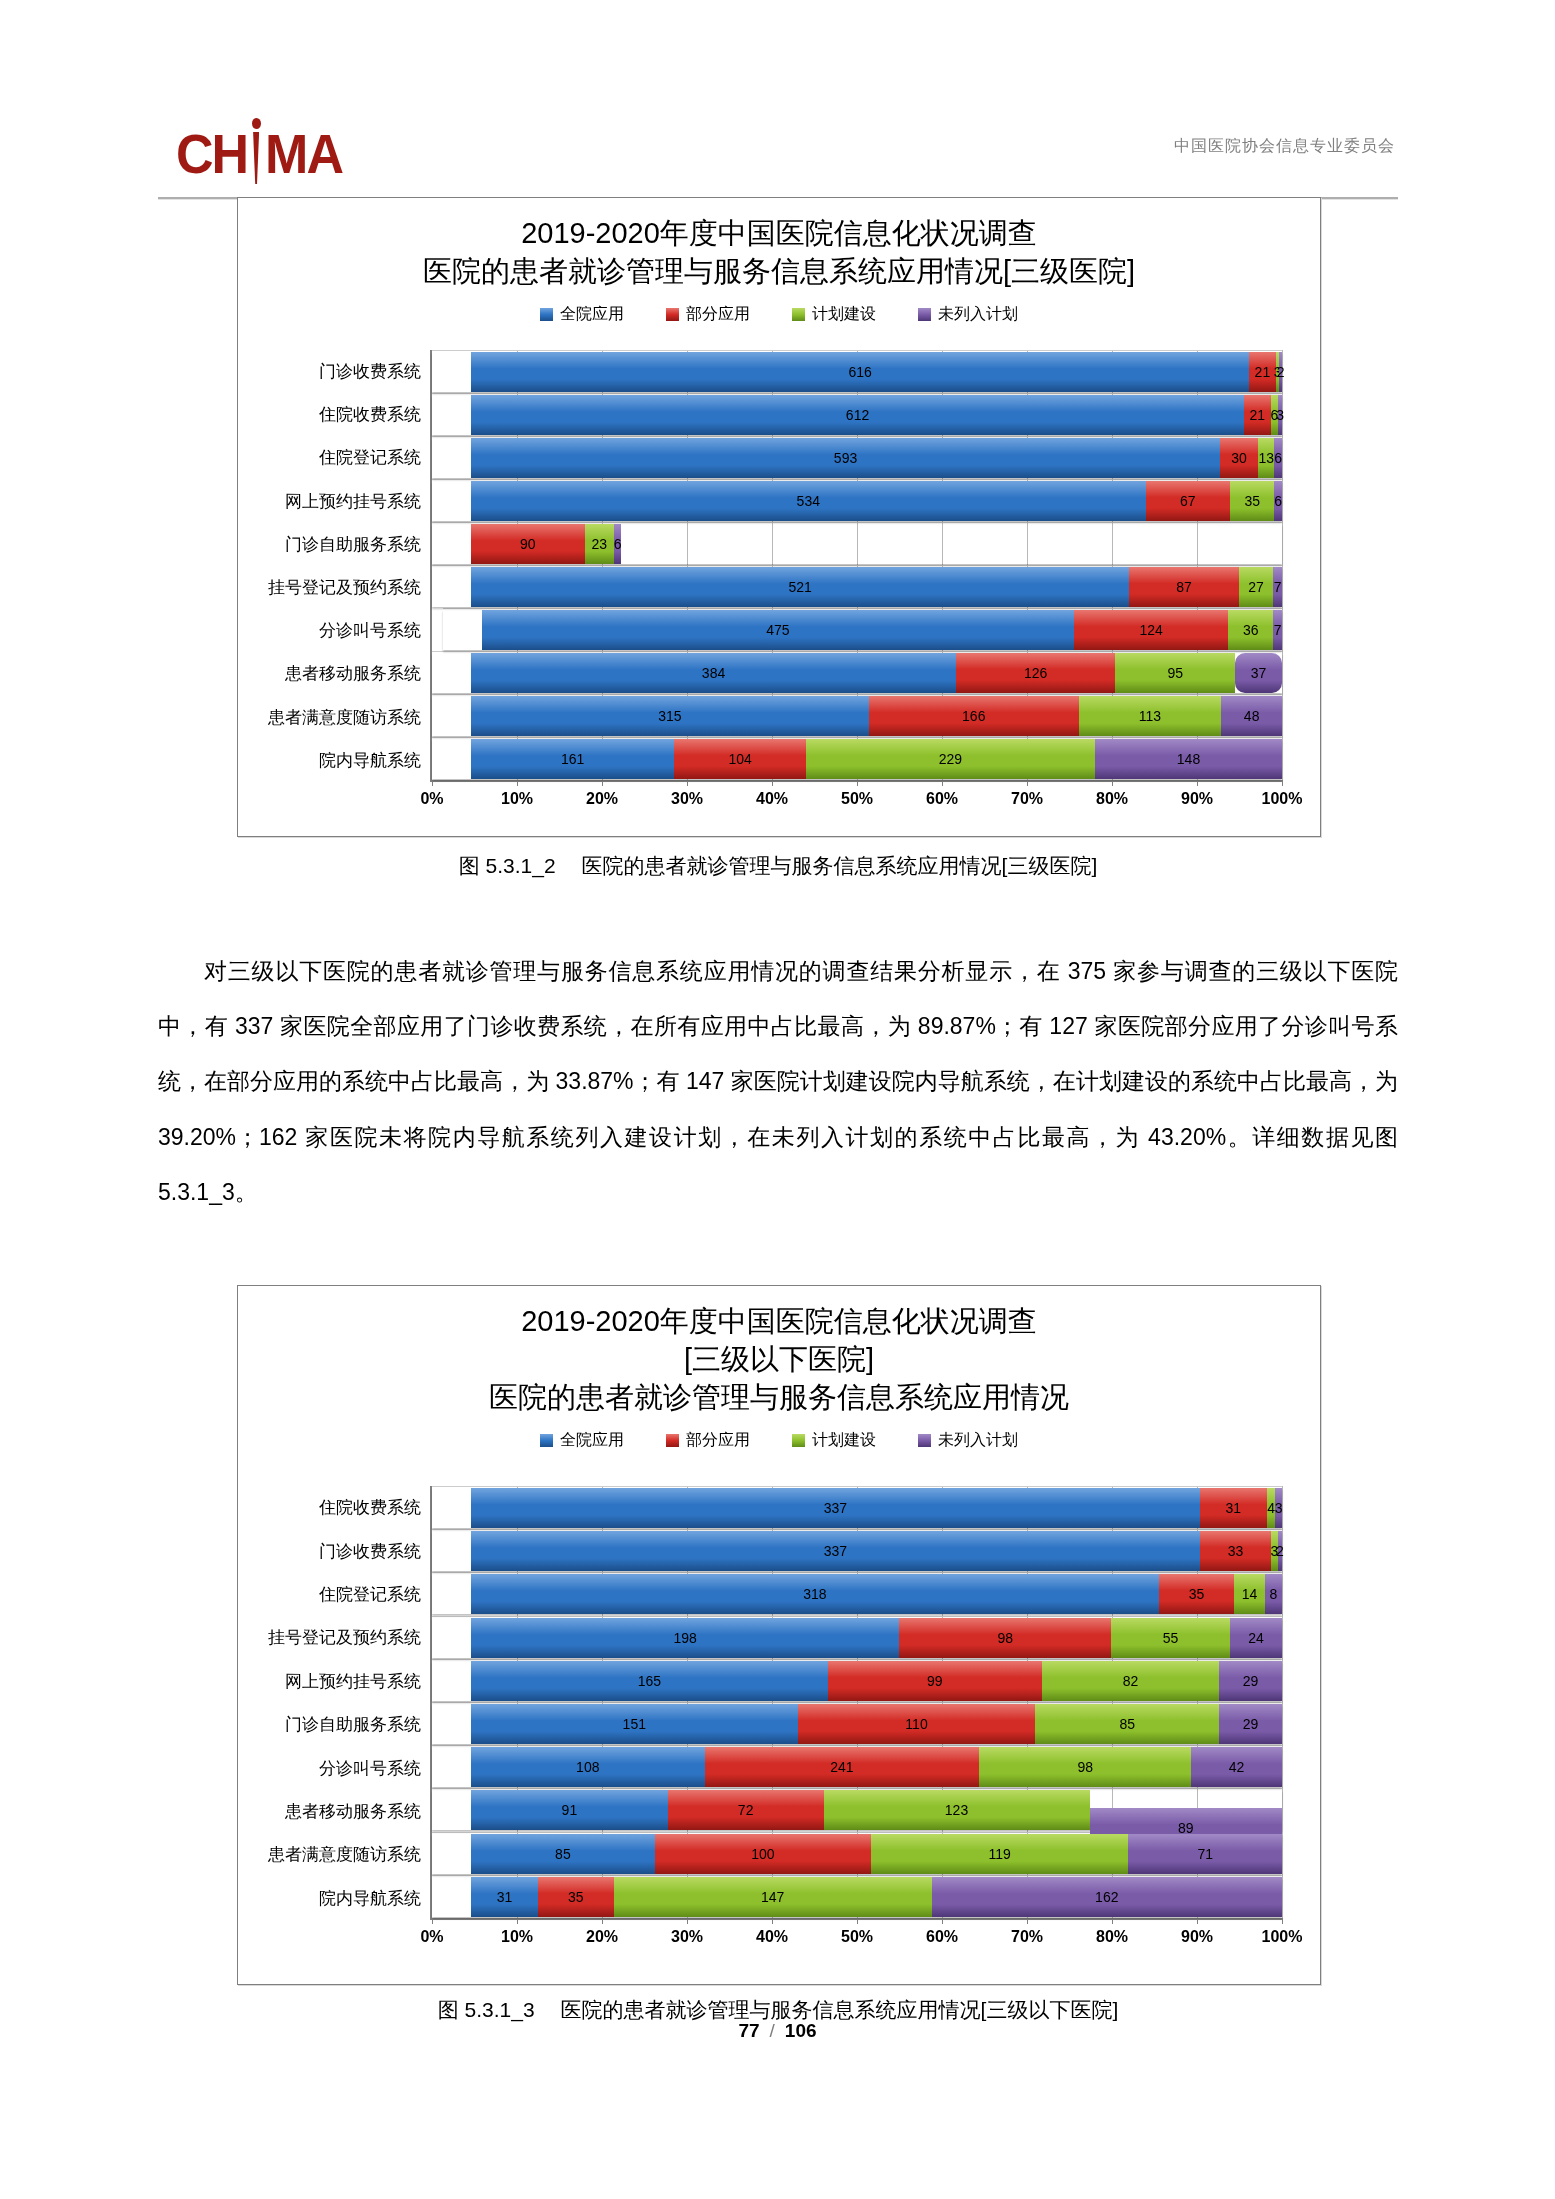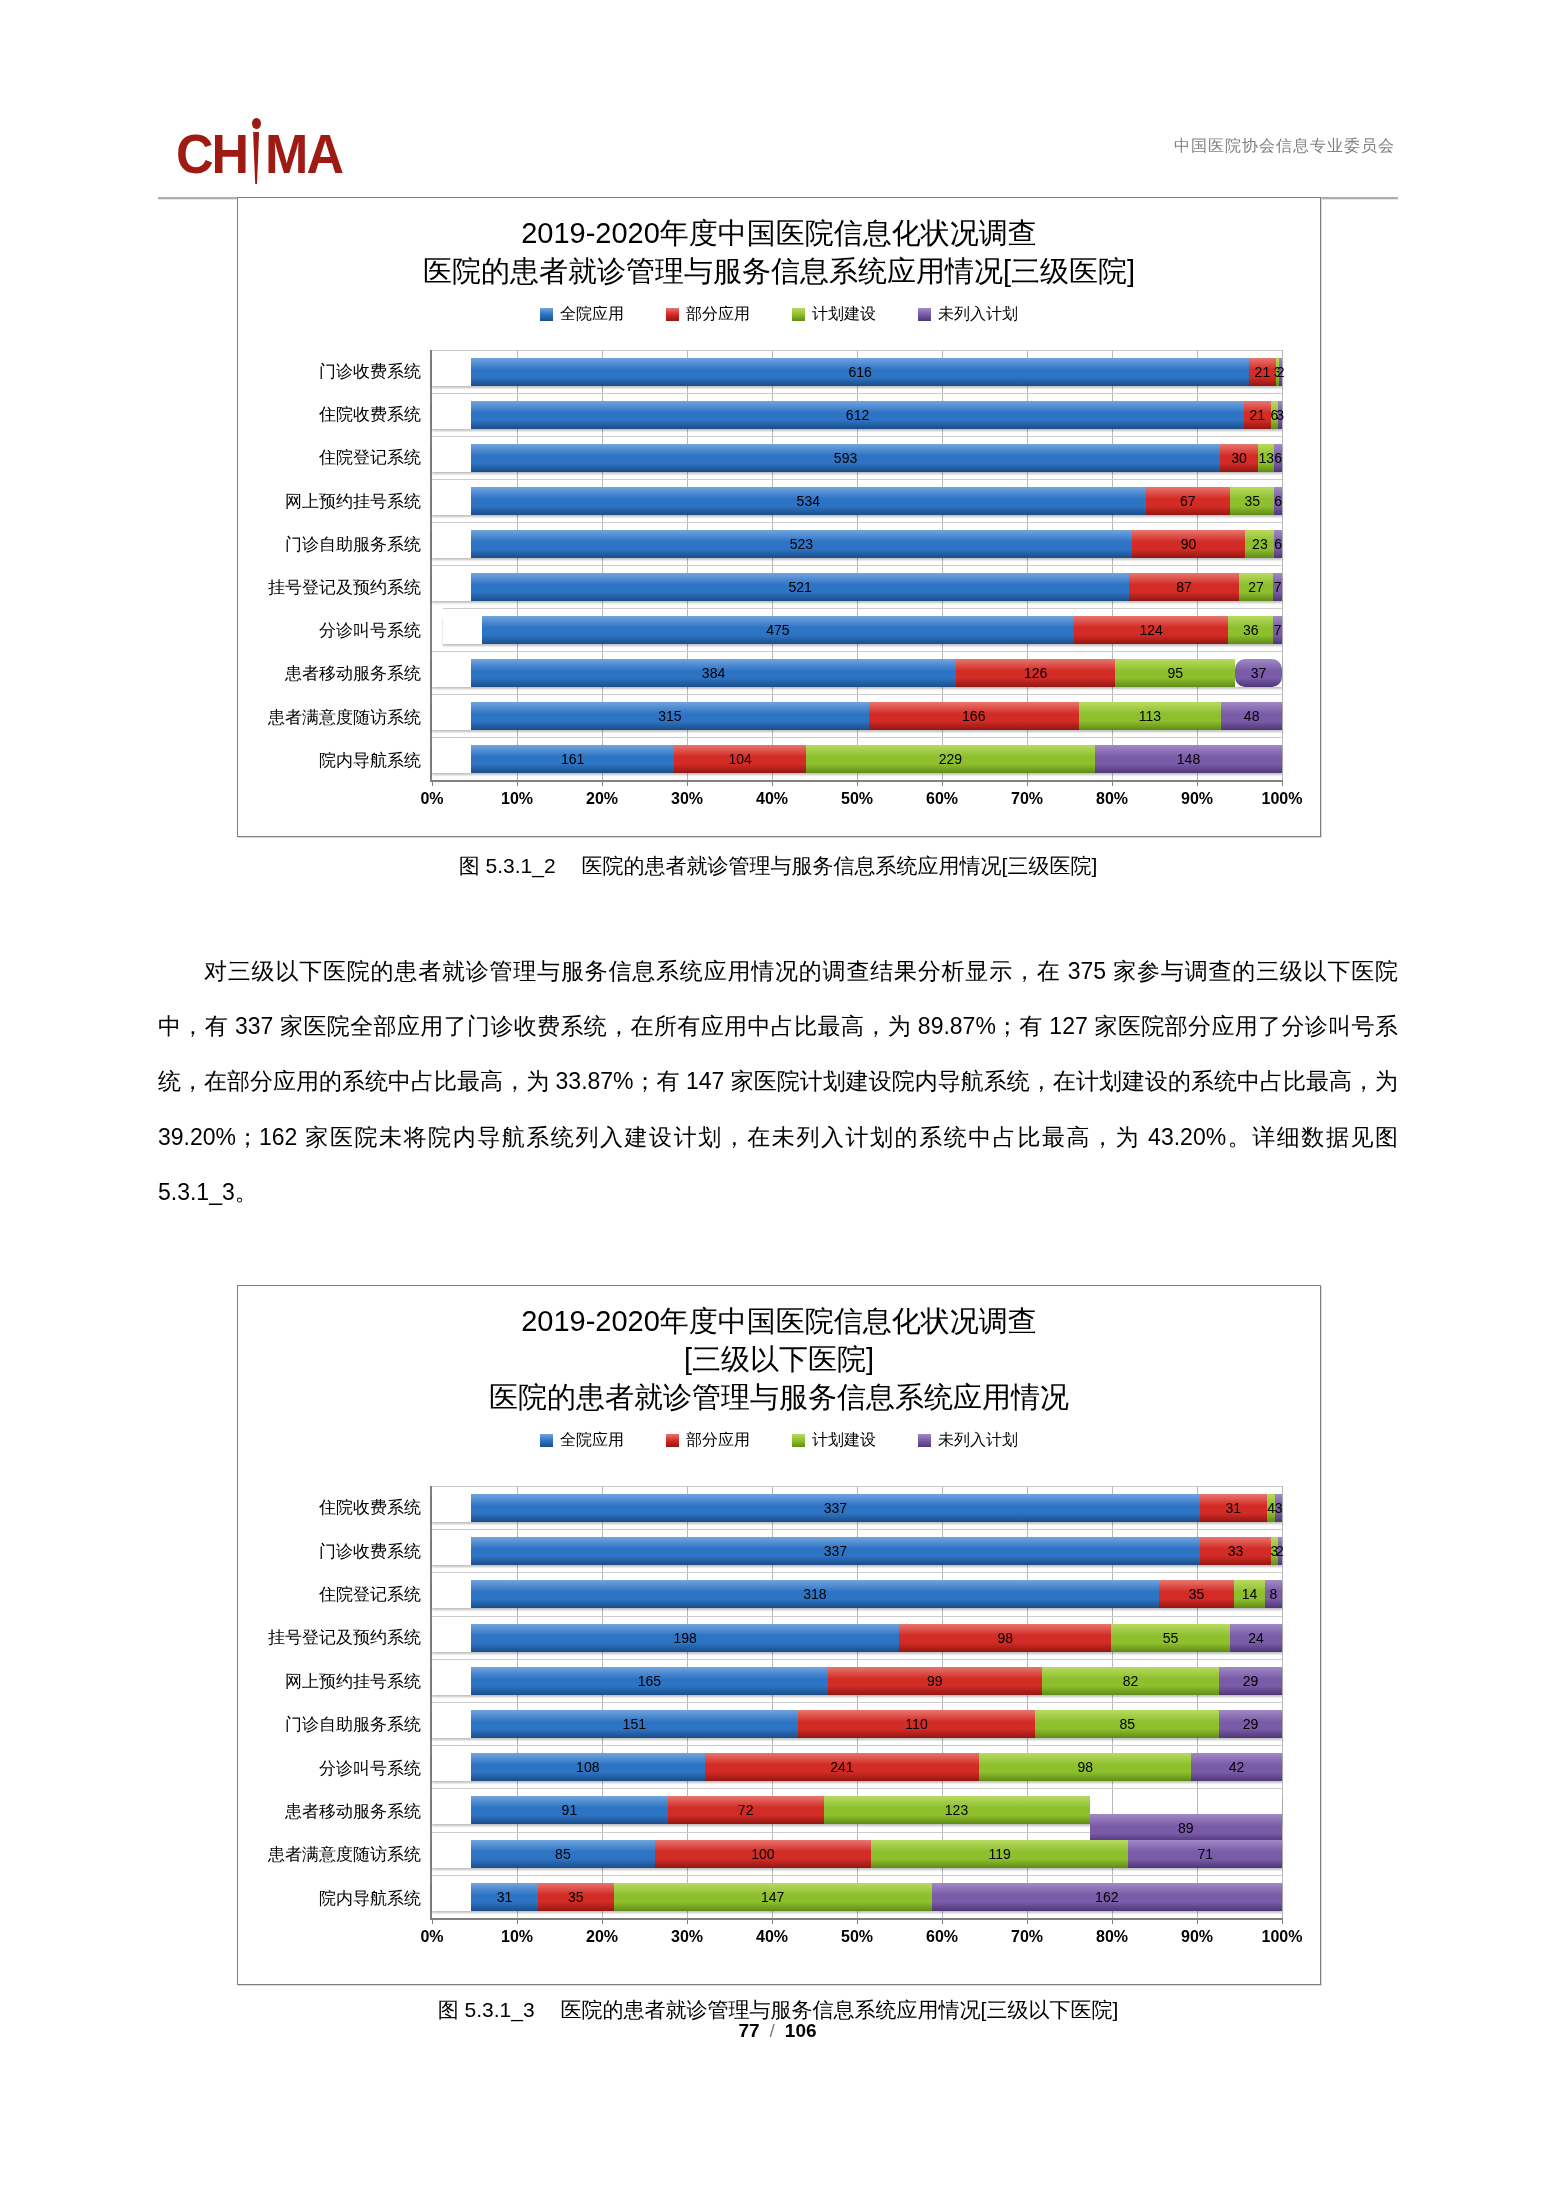--- a/index.html
+++ b/index.html
@@ -44,21 +44,21 @@
 
   .labels-col { width:178px; }
   .row-label { display:flex; align-items:center; justify-content:flex-end;
                padding-right:9px; font-size:17px; white-space:nowrap; }
 
   .plot-col { flex:1; position:relative;
               border-left:2px solid #808080; border-bottom:2px solid #808080; }
   .grid-line { position:absolute; top:0; bottom:0; width:1px; background:#b8b8b8; z-index:0; }
   .rows { position:relative; z-index:1; height:100%; }
   .bar-row { display:flex; align-items:center; border-top:1px solid #cccccc; }
-  .bar-stack { display:flex; width:100%; height:28px;
+  .bar-stack { display:flex; width:100%; height:40px;
                box-shadow:0 2px 2px rgba(0,0,0,0.25);padding-left:39px; }
   .seg { display:flex; align-items:center; justify-content:center; height:100%; }
   .seg .val { font-size:14px; color:#000; white-space:nowrap; overflow:visible; }
 
   .x-ticks { position:absolute; top:100%; left:0; right:0; height:34px; }
   .x-tickmark { position:absolute; top:0; width:1px; height:6px; background:#808080; }
   .x-tick { position:absolute; top:10px; transform:translateX(-50%);
             font-size:16px; font-weight:bold; }
 
   
@@ -189,23 +189,20 @@
               <div class="seg" style="width: 5.45171%; background: linear-gradient(rgb(185, 218, 98) 0%, rgb(141, 192, 44) 42%, rgb(141, 192, 44) 68%, rgb(95, 140, 23) 100%);">
                 <span class="val">35</span>
               </div>
               <div class="seg" style="width: 0.934579%; background: linear-gradient(rgb(161, 138, 198) 0%, rgb(122, 91, 168) 42%, rgb(122, 91, 168) 68%, rgb(78, 54, 119) 100%);">
                 <span class="val">6</span>
               </div>
             </div>
           </div>
           <div class="bar-row" style="height: 10%;">
             <div class="bar-stack">
-              <div class="seg" style="width: 81.4642%; background: linear-gradient(rgb(113, 164, 222) 0%, rgb(46, 116, 196) 42%, rgb(46, 116, 196) 68%, rgb(27, 78, 138) 100%);">
-                <span class="val">523</span>
-              </div>
               <div class="seg" style="width: 14.0187%; background: linear-gradient(rgb(232, 118, 111) 0%, rgb(211, 43, 37) 42%, rgb(211, 43, 37) 68%, rgb(146, 23, 19) 100%);">
                 <span class="val">90</span>
               </div>
               <div class="seg" style="width: 3.58255%; background: linear-gradient(rgb(185, 218, 98) 0%, rgb(141, 192, 44) 42%, rgb(141, 192, 44) 68%, rgb(95, 140, 23) 100%);">
                 <span class="val">23</span>
               </div>
               <div class="seg" style="width: 0.934579%; background: linear-gradient(rgb(161, 138, 198) 0%, rgb(122, 91, 168) 42%, rgb(122, 91, 168) 68%, rgb(78, 54, 119) 100%);">
                 <span class="val">6</span>
               </div>
             </div>

